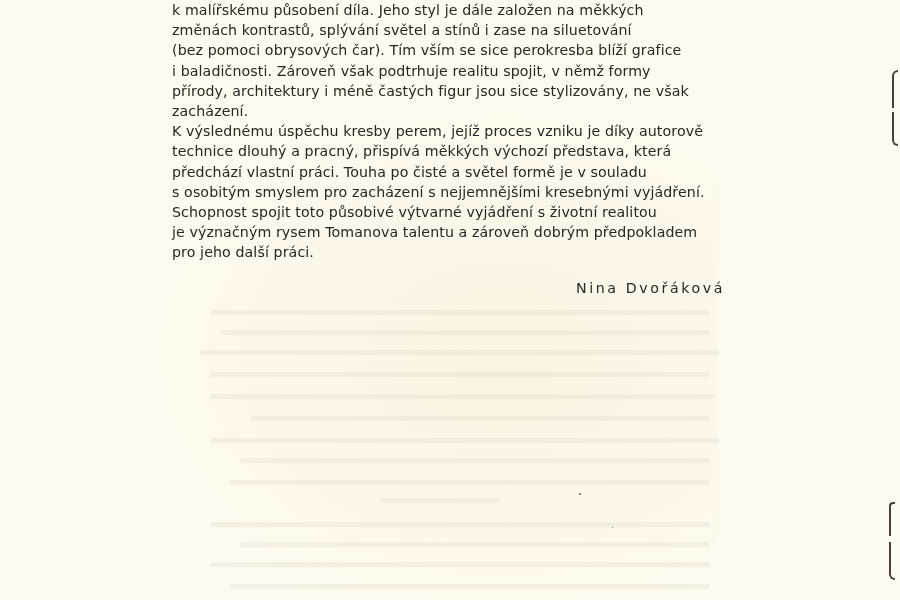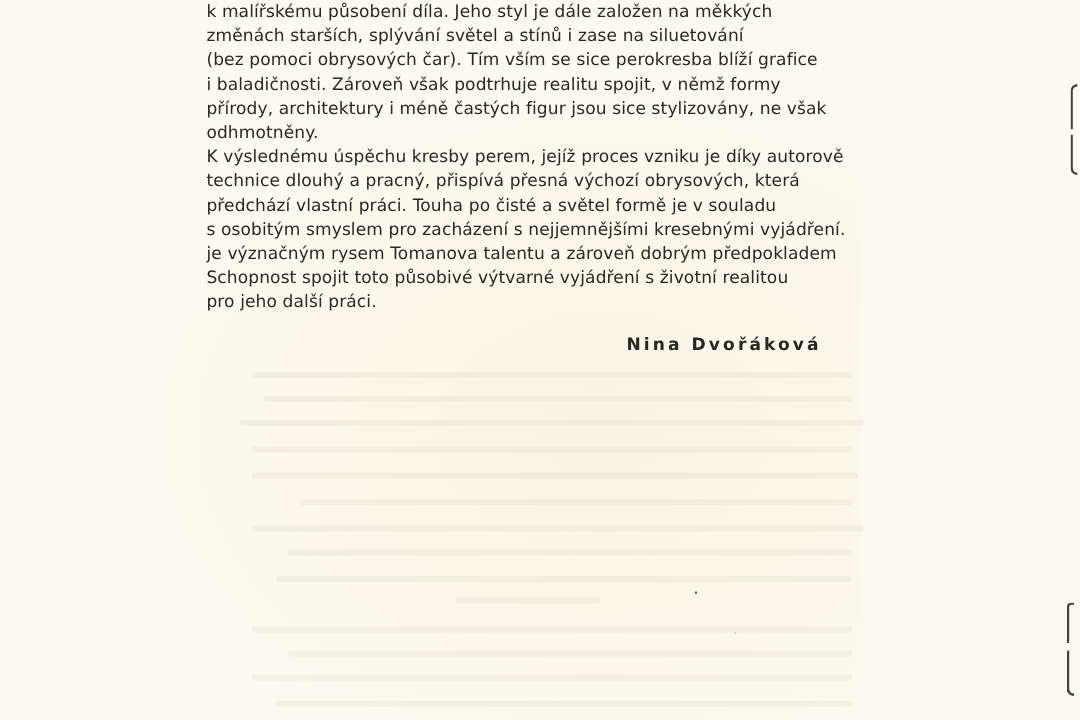--- a/index.html
+++ b/index.html
@@ -32,27 +32,26 @@
       line-height: 20.2px;
       letter-spacing: 0.1px;
     }
     .line {
       display: block;
       white-space: nowrap;
       height: 20.2px;
     }
     .signature {
       position: absolute;
-      left: 522px;
+      left: 576px;
       top: 280px;
       color: #2a2622;
       font-size: 14.2px;
       letter-spacing: 2.6px;
       white-space: nowrap;
-      font-weight: bold;
     }
     
     .bleed {
       position: absolute;
       left: 210px;
       top: 300px;
       width: 520px;
       height: 300px;
     }
     .bleed-line {
@@ -81,33 +80,33 @@
     }
   </style>
 </head>
 <body>
 
 <div class="page">
 
   <div class="text-block">
     <div>
       <span class="line">k malířskému působení díla. Jeho styl je dále založen na měkkých</span>
-      <span class="line">změnách starších, splývání světel a stínů i zase na siluetování</span>
+      <span class="line">změnách kontrastů, splývání světel a stínů i zase na siluetování</span>
       <span class="line">(bez pomoci obrysových čar). Tím vším se sice perokresba blíží grafice</span>
       <span class="line">i baladičnosti. Zároveň však podtrhuje realitu spojit, v němž formy</span>
       <span class="line">přírody, architektury i méně častých figur jsou sice stylizovány, ne však</span>
-      <span class="line">odhmotněny.</span>
+      <span class="line">zacházení.</span>
     </div>
     <div>
       <span class="line">K výslednému úspěchu kresby perem, jejíž proces vzniku je díky autorově</span>
-      <span class="line">technice dlouhý a pracný, přispívá přesná výchozí obrysových, která</span>
+      <span class="line">technice dlouhý a pracný, přispívá měkkých výchozí představa, která</span>
       <span class="line">předchází vlastní práci. Touha po čisté a světel formě je v souladu</span>
       <span class="line">s osobitým smyslem pro zacházení s nejjemnějšími kresebnými vyjádření.</span>
+      <span class="line">Schopnost spojit toto působivé výtvarné vyjádření s životní realitou</span>
       <span class="line">je význačným rysem Tomanova talentu a zároveň dobrým předpokladem</span>
-      <span class="line">Schopnost spojit toto působivé výtvarné vyjádření s životní realitou</span>
       <span class="line">pro jeho další práci.</span>
     </div>
   </div>
 
   <div class="signature">Nina Dvořáková</div>
 
   <div class="bleed">
     <div class="bleed-line" style="left:0;top:10px;width:500px"></div>
     <div class="bleed-line" style="left:10px;top:30px;width:490px"></div>
     <div class="bleed-line" style="left:-10px;top:50px;width:520px"></div>

